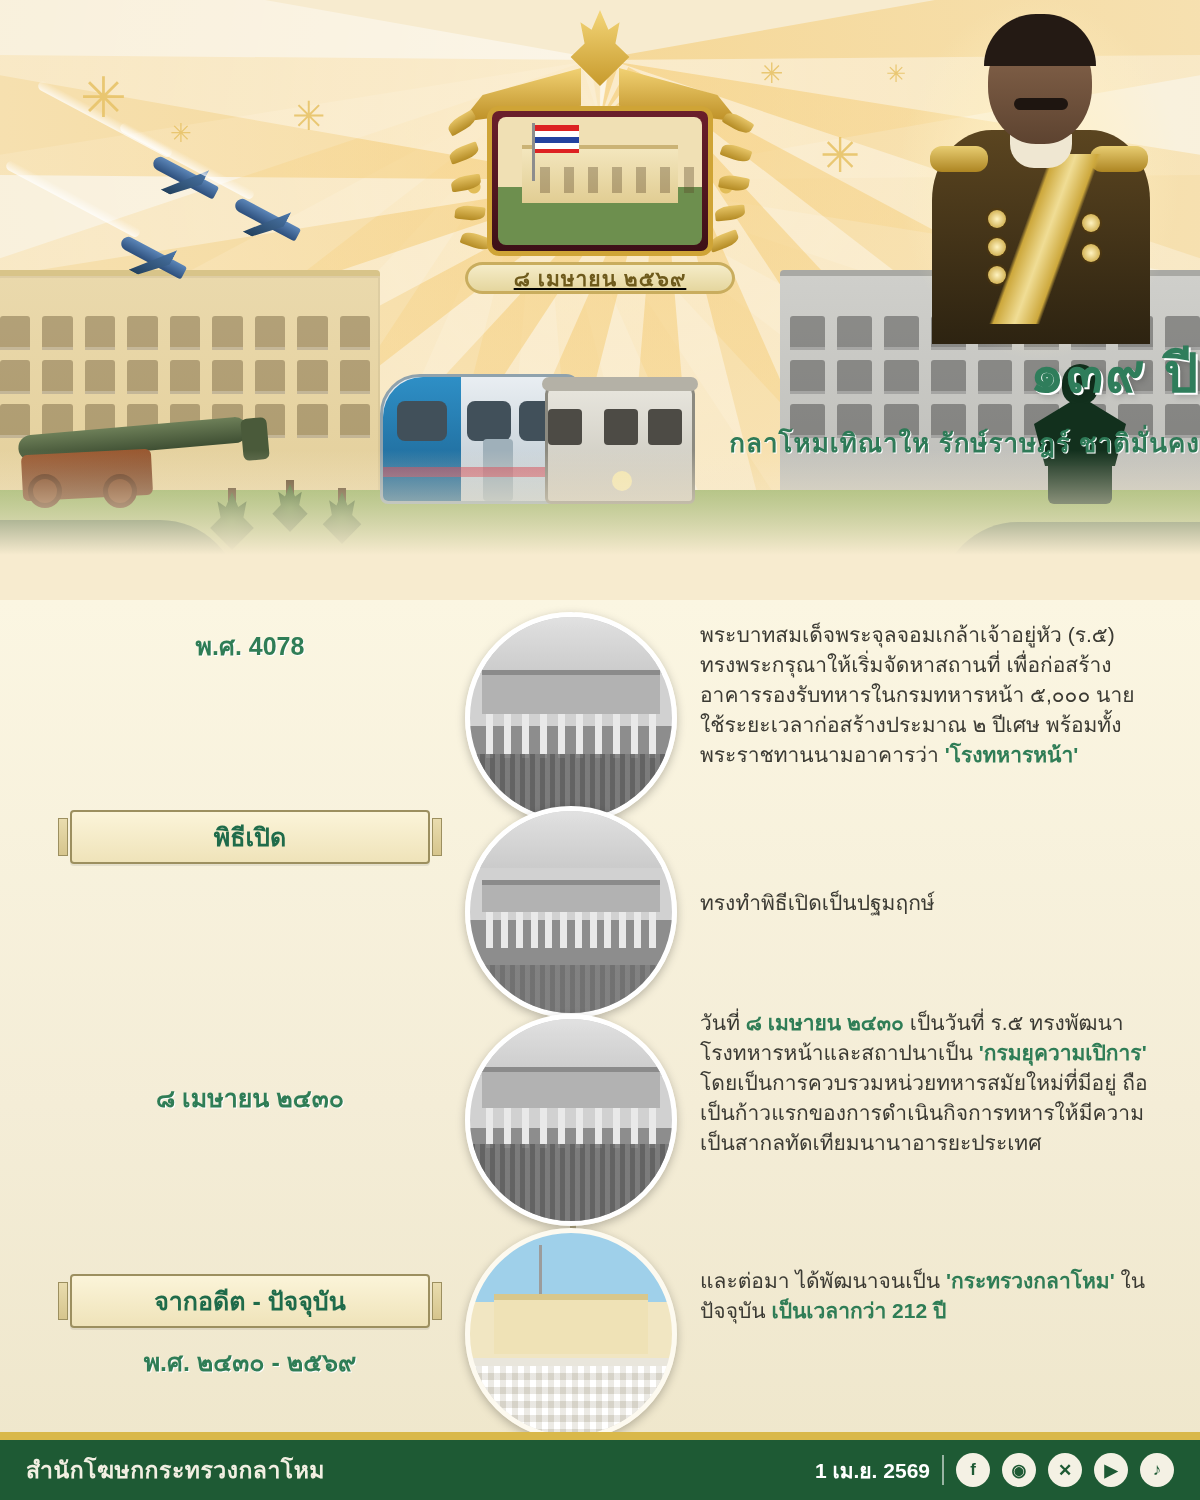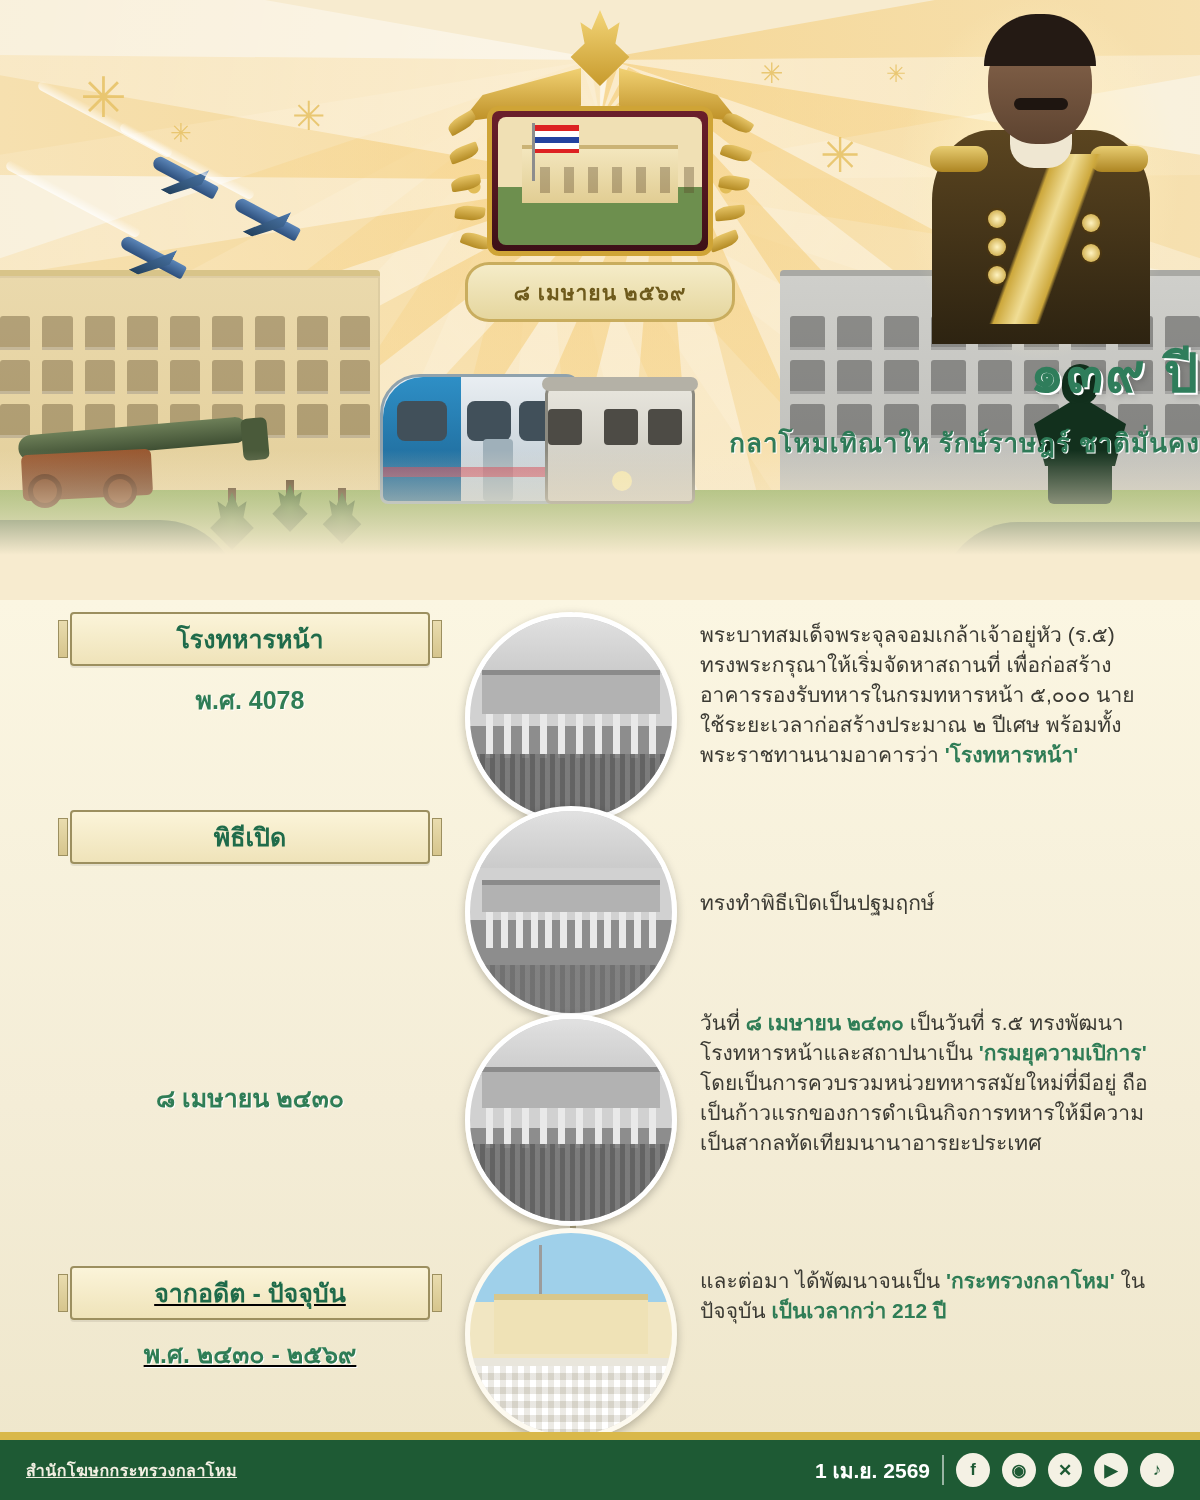--- a/index.html
+++ b/index.html
@@ -215,25 +215,25 @@
     background: radial-gradient(circle at 50% 50%, #e2bd58 0 6px, transparent 7px) ;
   }
   .laurel.l { left: -6px; }
   .laurel.r { right: -6px; }
   .laurel b {
     position: absolute; width: 30px; height: 14px; border-radius: 50% 10% 50% 10%;
     background: linear-gradient(#e6c466, #b48b24);
   }
   .ribbon {
     position: absolute; left: 50%; top: 252px; transform: translateX(-50%);
-    width: 270px; height: 60px;
+    width: 270px; height: 32px;
     background: linear-gradient(#f5ecc8, #e5d69e);
     border: 3px solid #c9ad5e;
     border-radius: 24px / 22px;
-    display: flex; align-items: center; justify-content: center;
+    display: flex; align-items: center; justify-content: center; text-decoration: underline;
   }
   .ribbon span {
     color: #6e5a1c; font-size: 21px; letter-spacing: 1px; font-weight: bold;
   }
 
   
   .king {
     position: absolute; right: 36px; top: 14px; width: 250px; height: 330px;
   }
   .king .glow {
@@ -359,21 +359,21 @@
   .footer {
     position: absolute; left: 0; bottom: 0; width: 1200px; height: 60px;
     background: #1e5a34;
     display: flex; align-items: center; justify-content: space-between;
     padding: 0 26px;
   }
   .footer:before {
     content: ""; position: absolute; left: 0; right: 0; top: -8px; height: 8px;
     background: #d9b84a;
   }
-  .foot-left { color: #f2efe2; font-size: 16px; font-weight: bold; letter-spacing: .5px; text-decoration: underline; }
+  .foot-left { color: #f2efe2; font-size: 23px; font-weight: bold; letter-spacing: .5px; }
   .foot-right { display: flex; align-items: center; gap: 12px; }
   .foot-date { color: #fff; font-size: 21px; font-weight: bold; }
   .divider-v { width: 2px; height: 30px; background: rgba(255,255,255,.55); }
   .social {
     width: 34px; height: 34px; border-radius: 50%;
     background: #f4f1e4; color: #1e5a34;
     display: flex; align-items: center; justify-content: center;
     font-size: 17px; font-weight: bold;
   }
 </style>
@@ -632,23 +632,20 @@
   <div class="title-wrap">
     <div class="big-years">๑๓๙ ปี</div>
     <div class="slogan">กลาโหมเทิณาให รักษ์ราษฎร์ ชาติมั่นคง</div>
   </div>
 
   <div class="body-bg"></div>
   <div class="spine"></div>
 
   <div class="row r1">
     <div class="label-box">
-      <div class="plaque">
-        <span>โรงทหารหน้า</span>
-      </div>
       <div class="sub-date">พ.ศ. 4078</div>
     </div>
     <div class="photo ph-grey" style="top:0;">
       <div class="ph-sky"></div>
         <div class="ph-roof"></div>
       <div class="ph-cols">
           <i></i>
           <i></i>
           <i></i>
           <i></i>
@@ -710,21 +707,21 @@
           <i></i>
           <i></i>
           <i></i>
         </div>
       <div class="ph-crowd" style="height:38%"></div>
     </div>
     <div class="para" style="top:8px;">วันที่ <span class="hl">๘ เมษายน ๒๔๓๐</span> เป็นวันที่ ร.๕ ทรงพัฒนาโรงทหารหน้าและสถาปนาเป็น <span class="hl">'กรมยุความเปิการ'</span> โดยเป็นการควบรวมหน่วยทหารสมัยใหม่ที่มีอยู่ ถือเป็นก้าวแรกของการดำเนินกิจการทหารให้มีความเป็นสากลทัดเทียมนานาอารยะประเทศ</div>
   </div>
 
   <div class="row r4">
-    <div class="label-box" style="top:44px;text-decoration:underline;">
+    <div class="label-box" style="top:52px;">
       <div class="plaque">
         <span>จากอดีต - ปัจจุบัน</span>
       </div>
       <div class="sub-date">พ.ศ. ๒๔๓๐  - ๒๕๖๙</div>
     </div>
     <div class="photo ph-color" style="top:6px;">
       <div class="pole"></div>
       <div class="bld"></div>
       <div class="ranks"></div>
     </div>

